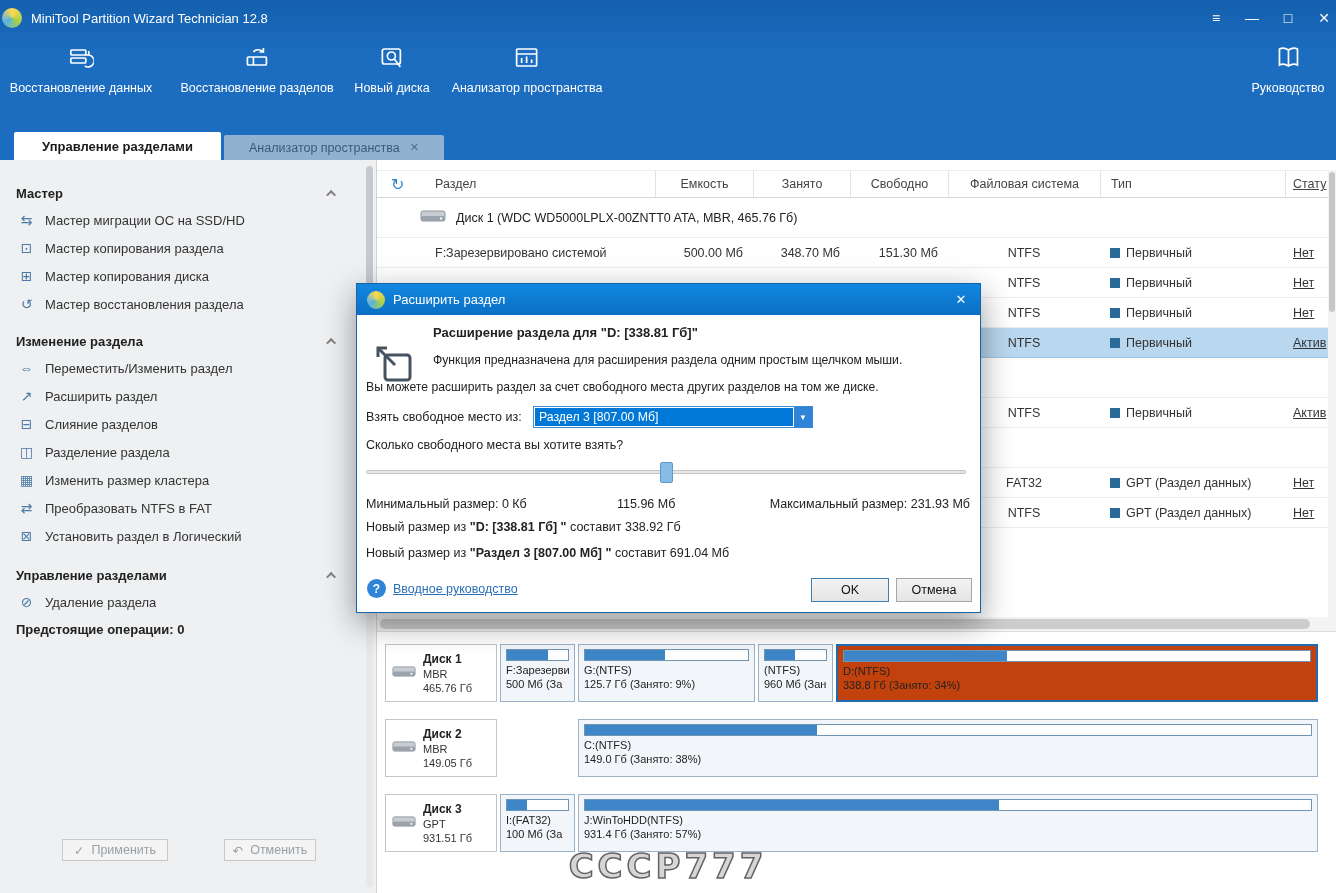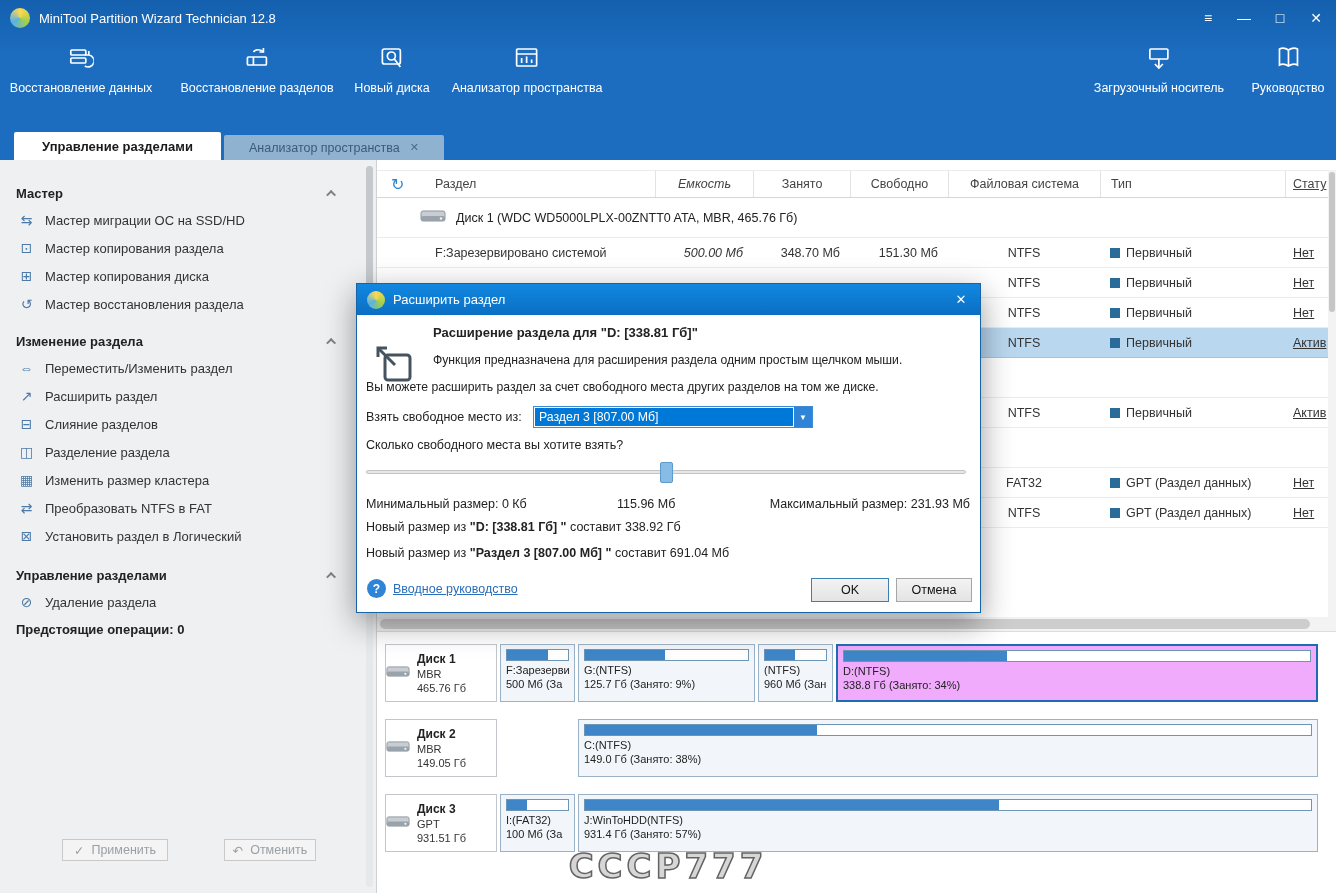--- a/index.html
+++ b/index.html
@@ -5,21 +5,21 @@
   * { box-sizing: border-box; margin: 0; padding: 0; }
   html,body { width:1336px; height:893px; }
   body {
     position:relative; overflow:hidden; background:#fff;
     font-family:"Liberation Sans","DejaVu Sans",sans-serif; font-size:13px; color:#333;
   }
   
   .bluetop { position:absolute; top:0; left:0; width:1336px; height:160px;
     background:linear-gradient(180deg,#1460ae 0%,#1c6dc0 35%,#1c6dc0 100%); }
   .titlebar { position:absolute; top:0; left:0; right:0; height:36px; display:flex; align-items:center;
-    padding:0 10px; color:#fff; }
+    padding:0 2px; color:#fff; }
   .applogo { width:20px; height:20px; border-radius:50%;
     background:conic-gradient(#ffd94d,#a4cf4a,#57b1e8,#ffd94d); flex:none; }
   .apptitle { margin-left:9px; font-size:13px; }
   .wctrls { margin-left:auto; display:flex; gap:16px; align-items:center; }
   .wctrl { width:20px; text-align:center; font-size:14px; color:#fff; cursor:default; }
   .titem { position:absolute; top:46px; transform:translateX(-50%); display:flex; flex-direction:column;
     align-items:center; gap:9px; color:#fff; font-size:12.5px; white-space:nowrap; }
   .ticon svg { display:block; }
   
   .tab { position:absolute; display:flex; align-items:center; justify-content:center; gap:10px; }
@@ -43,21 +43,21 @@
   .strack { position:absolute; right:3px; top:6px; bottom:6px; width:7px; background:#e6e8ea; border-radius:4px; }
   .sthumb { position:absolute; left:0; top:0; width:7px; height:390px; background:#c5c9cd; border-radius:4px; }
   
   .main { position:absolute; left:377px; top:160px; width:959px; height:733px; background:#fff; overflow:hidden; }
   .thead { position:absolute; top:10px; left:0; width:951px; height:28px; border-top:1px solid #ececec;
     border-bottom:1px solid #d6d6d6; font-size:12.5px; color:#444; }
   .refresh { position:absolute; left:14px; top:4px; color:#2e86d0; font-size:16px; cursor:default; }
   .hcell, .cell { position:absolute; top:0; bottom:0; display:flex; align-items:center; overflow:hidden; white-space:nowrap; }
   .bl { border-left:1px solid #e3e3e3; }
   .col-name   { left:0;     width:278px; }
-  .col-cap    { left:278px; width:98px;font-style:italic;  }
+  .col-cap    { left:278px; width:98px;  }
   .col-used   { left:376px; width:97px;  }
   .col-free   { left:473px; width:98px;  }
   .col-fs     { left:571px; width:152px; }
   .col-type   { left:723px; width:185px; }
   .col-status { left:908px; width:43px;text-decoration:underline;  }
   .center { justify-content:center; }
   .num { justify-content:flex-end; padding-right:10px; }
   .trow { position:absolute; left:0; width:951px; height:30px; border-bottom:1px solid #ececec;
     font-size:12.5px; color:#333; }
   .trow.disk { height:40px; display:flex; align-items:center; padding-left:43px; gap:10px; }
@@ -65,25 +65,25 @@
   .trow.sel { background:#b9d7ef; border-bottom:1px solid #9cc6e8; }
   .sq { width:10px; height:10px; background:#2a6b9a; margin-right:6px; flex:none; }
   .hscroll { position:absolute; left:0; top:457px; width:951px; height:14px; background:#f3f3f3; }
   .hthumb { position:absolute; left:3px; top:2px; width:930px; height:10px; background:#cdcdcd; border-radius:5px; }
   .vscroll { position:absolute; right:0; top:10px; width:8px; height:461px; background:#f3f3f3; }
   .vthumb { position:absolute; left:1px; top:2px; width:6px; height:140px; background:#c6c6c6; border-radius:3px; }
   
   .diskmap { position:absolute; left:0; top:471px; width:959px; height:262px; border-top:1px solid #ddd; background:#fff; }
   .drow { position:absolute; left:0; width:959px; height:60px; }
   .dlabel { position:absolute; left:8px; top:0; width:112px; height:58px; border:1px solid #c2c6ca;
-    background:#fff; display:flex; align-items:center; gap:7px; }
+    background:#fff; display:flex; align-items:center; gap:7px; padding-left:6px; }
   .dlname { font-weight:bold; font-size:12px; color:#222; line-height:15px; }
   .dlline { font-size:11px; color:#333; line-height:14px; }
   .pbox { position:absolute; top:0; height:58px; border:1px solid #9ab2c8; background:#f2f6fa; overflow:hidden; cursor:default; }
-  .pbox.sel { border:2px solid #1f6cb5; background:#f0abfc; }
+  .pbox.sel { border:2px solid #1f6cb5; background:#c2410c; }
   .pbar { height:12px; margin:4px 5px 2px; border:1px solid #6f95b5; background:#fff; position:relative; overflow:hidden; }
   .pfill { position:absolute; left:0; top:0; bottom:0; background:#3e86c7; }
   .pl { font-size:11px; line-height:14px; padding:0 5px; white-space:nowrap; overflow:hidden; color:#222; }
   
   .watermark { position:absolute; left:50%; top:846px; transform:translateX(-50%); z-index:50;
     font-size:34px; font-weight:bold; letter-spacing:4px; color:rgba(165,165,165,.45);
     -webkit-text-stroke:1.5px #636363; font-family:"DejaVu Sans",sans-serif; }
   
   .dialog { position:absolute; left:356px; top:283px; width:625px; height:330px; background:#fff;
     border:1px solid #1563a8; box-shadow:0 10px 30px rgba(0,0,0,.4); z-index:100; }
@@ -174,30 +174,20 @@
         <svg width="26" height="26" viewBox="0 0 26 26" fill="none" stroke="#fff" stroke-width="1.7">
           <rect x="3" y="3" width="20" height="17" rx="1"></rect>
           <line x1="3" y1="8" x2="23" y2="8"></line>
           <line x1="8" y1="17" x2="8" y2="12"></line>
           <line x1="13" y1="17" x2="13" y2="10.5"></line>
           <line x1="18" y1="17" x2="18" y2="13.5"></line>
         </svg>
       </span>
     <span class="tlabel">Анализатор пространства</span>
   </div>
-  <div class="titem" style="left:1159px">
-    <span class="ticon">
-        <svg width="26" height="26" viewBox="0 0 26 26" fill="none" stroke="#fff" stroke-width="1.7">
-          <rect x="4" y="3" width="18" height="10" rx="1"></rect>
-          <line x1="13" y1="13" x2="13" y2="22"></line>
-          <path d="M9 18 l4 4 4 -4"></path>
-        </svg>
-      </span>
-    <span class="tlabel">Загрузочный носитель</span>
-  </div>
   <div class="titem" style="left:1288px">
     <span class="ticon">
         <svg width="26" height="26" viewBox="0 0 26 26" fill="none" stroke="#fff" stroke-width="1.7">
           <path d="M13 4 c-3-2-7-2-9-1 v16 c2-1 6-1 9 1 c3-2 7-2 9-1 v-16 c-2-1-6-1-9 1 z"></path>
           <line x1="13" y1="4" x2="13" y2="20"></line>
         </svg>
       </span>
     <span class="tlabel">Руководство</span>
   </div>
 

